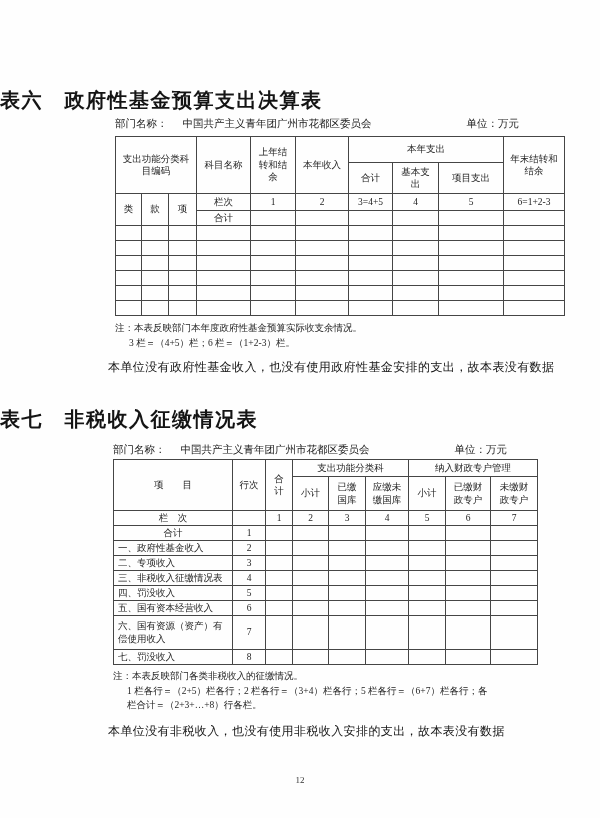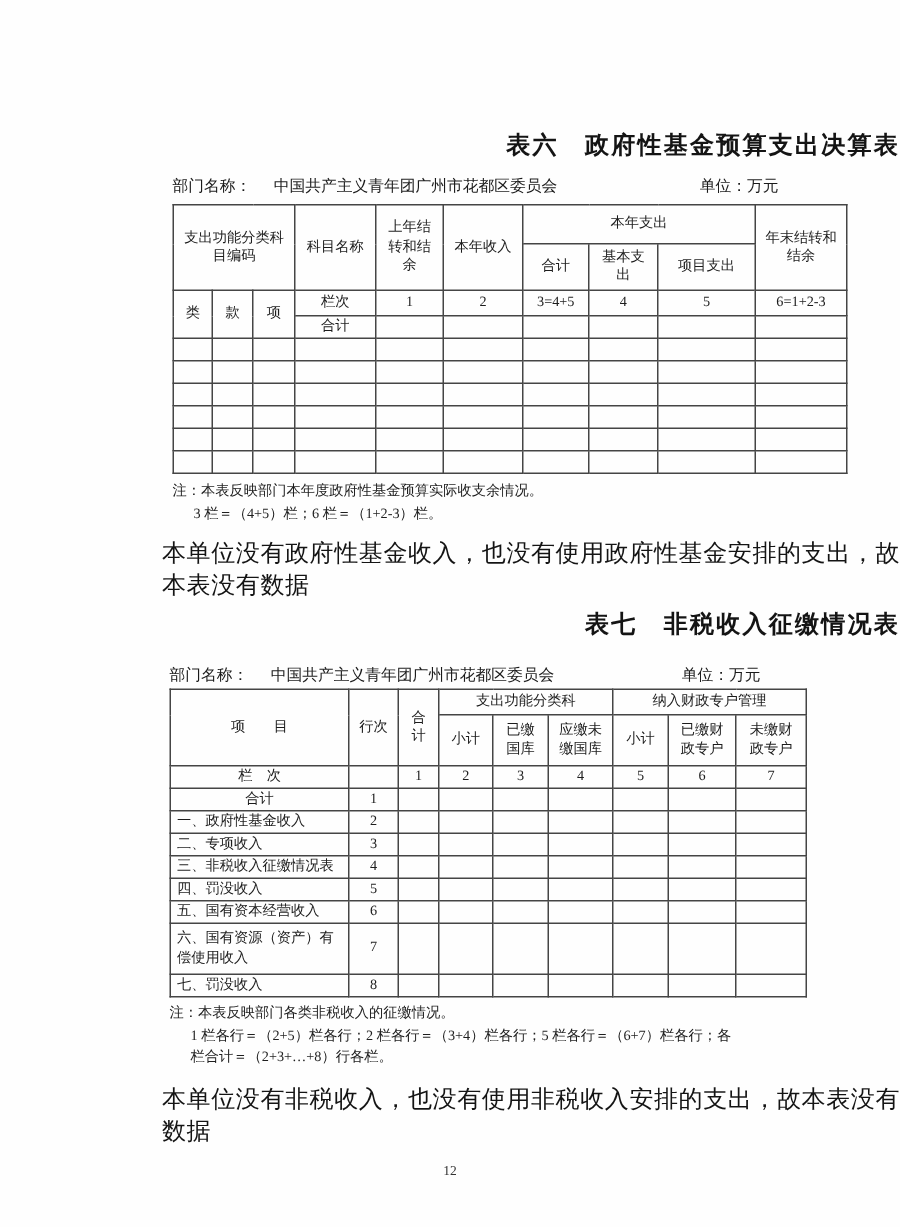--- a/index.html
+++ b/index.html
@@ -3,40 +3,40 @@
 <meta charset="utf-8">
 <style>
   * { margin:0; padding:0; box-sizing:border-box; }
   html,body { background:#ffffff; }
   .page {
     position:relative; width:600px; height:818px; background:#fefefe;
     font-family:"Liberation Serif","DejaVu Serif",serif; color:#1c1c1c;
     overflow:hidden;
   }
   .tbl-title {
-    position:absolute; width:100%; text-align:right;
-    font-size:16px; font-weight:bold; letter-spacing:1.5px; color:#141414;
+    position:absolute; width:100%; text-align:left;
+    font-size:20px; font-weight:bold; letter-spacing:1.5px; color:#141414;
   }
   .dept-line {
     position:absolute; display:flex; justify-content:space-between;
     font-size:10.5px; color:#1a1a1a;
   }
   .dept-left { display:flex; }
   .dept-name { margin-left:15px; }
   table { border-collapse:collapse; table-layout:fixed; position:absolute; }
   td {
     border:1px solid #454545; text-align:center; vertical-align:middle;
     font-size:9.5px; line-height:1.3; padding:0 2px; white-space:pre-line;
     overflow:hidden; color:#1c1c1c;
   }
   .t7 td.rowlabel { text-align:left; padding-left:4px; white-space:normal; }
   .notes { position:absolute; font-size:9.5px; line-height:1.55; color:#1e1e1e; }
   .notes .indent { padding-left:14px; }
   .statement {
-    position:absolute; font-size:16px; letter-spacing:0.4px; color:#141414;
+    position:absolute; font-size:12px; letter-spacing:0.4px; color:#141414;
   }
   .page-number {
     position:absolute; width:100%; text-align:center; font-size:9px; color:#333;
   }
 </style>
 </head>
 <body>
 
 <div class="page">
 

